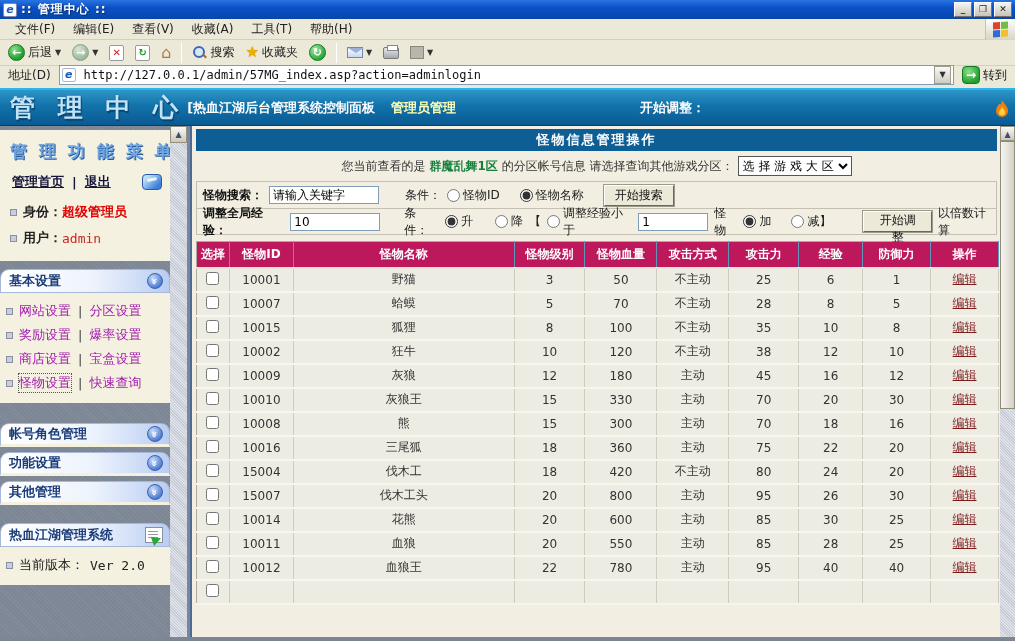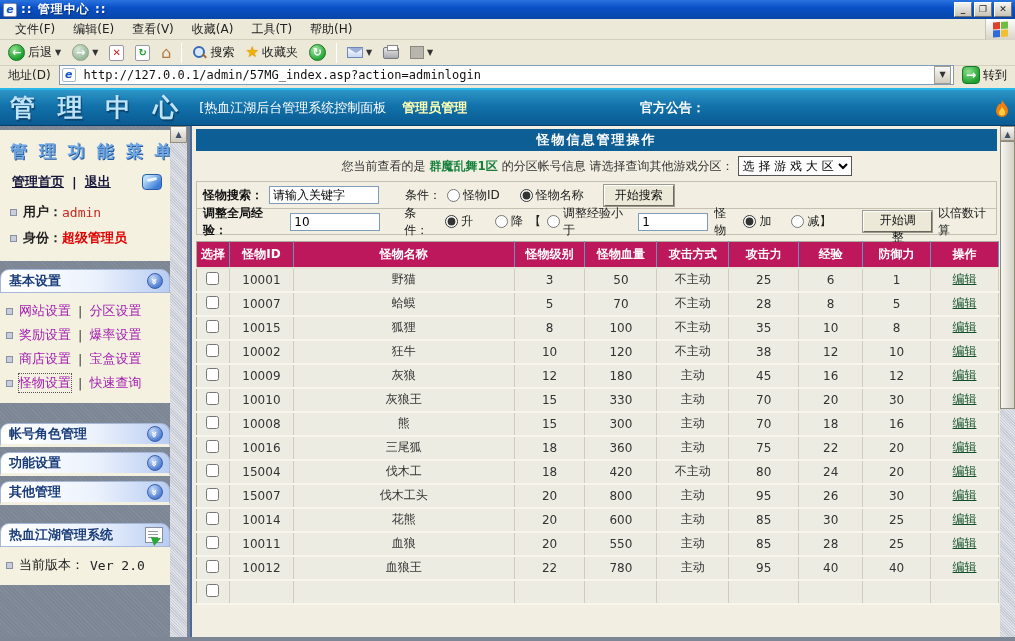--- a/index.html
+++ b/index.html
@@ -67,21 +67,21 @@
   .go-sq { width:18px; height:18px; border-radius:4px; background:radial-gradient(circle at 35% 30%,#8CE08C,#1E9E2E 75%);
     border:1px solid #157822; color:#fff; font-weight:bold; text-align:center; line-height:16px; font-size:12px; }
   .go-label { color:#111; }
 
   
   .banner { height:38px; border-top:2px solid #29B6E8; border-bottom:1px solid #063F6B;
     background:linear-gradient(180deg,#2E96C8 0%,#1272AA 45%,#0A5A92 100%);
     display:flex; align-items:center; position:relative; padding-left:10px; }
   .banner-logo { font-size:25px; font-weight:bold; letter-spacing:7px; color:#BEE4FA;
     text-shadow:1px 2px 1px #0A4470, 0 0 1px #063B60; white-space:nowrap; }
-  .banner-sub { color:#FFFFFF; font-weight:normal; font-size:13px; margin-left:14px; white-space:nowrap; }
+  .banner-sub { color:#FFFFFF; font-weight:bold; font-size:13px; margin-left:2px; white-space:nowrap; }
   .banner-admin { color:#FFFFB4; font-weight:bold; font-size:13px; margin-left:16px; white-space:nowrap; }
   .banner-notice { position:absolute; left:640px; color:#fff; font-weight:bold; font-size:13px; }
   .flame { position:absolute; right:6px; top:10px; }
 
   
   .content { display:flex; height:511px; }
 
   .sidebar { width:170px; flex:none; padding-top:4px;
     background:#7C8694;
     background-image:repeating-linear-gradient(45deg, rgba(255,255,255,.06) 0 1px, transparent 1px 3px); }
@@ -151,21 +151,21 @@
   .btn { height:21px; background:#ECE9D8; border:1px solid; border-color:#fff #6A685C #6A685C #fff;
     box-shadow:0 0 0 1px #9C9A8C; font-size:12px; padding:0 10px; font-family:"DejaVu Sans", sans-serif; color:#111; }
   .btn-adjust { margin-left:26px; }
 
   .tbl-gap { height:6px; }
   table.monster { border-collapse:collapse; width:803px; border:1px solid #AEAB9E; }
   table.monster th { background:#be185d; color:#fff; font-size:12px; height:26px; font-weight:bold;
     border-right:1px solid #5E96BE; border-bottom:2px solid #E6E3D6; }
   table.monster td { background:#EDECE3; height:24px; text-align:center; font-size:12px; color:#333;
     border-right:1px solid #CFCCBE; border-bottom:2px solid #F7F5EC; }
-  table.monster a.edit { color:#14532d; }
+  table.monster a.edit { color:#7f1d1d; }
 </style>
 </head>
 <body>
 
 <div class="window">
 
   <div class="titlebar">
     <span class="ie-icon">e</span>
     <span class="title">:: 管理中心 ::</span>
     <span class="winbtn">_</span>
@@ -245,21 +245,21 @@
     <span class="go-btn">
       <span class="go-sq">→</span>
       <span class="go-label">转到</span>
     </span>
   </div>
 
   <div class="banner">
     <span class="banner-logo">管 理 中 心</span>
     <span class="banner-sub">[热血江湖后台管理系统控制面板</span>
     <span class="banner-admin">管理员管理</span>
-    <span class="banner-notice">官方公告：</span>
+    <span class="banner-notice">开始调整：</span>
     <span class="flame">
       <svg width="14" height="18" viewBox="0 0 14 18">
           <path d="M7 0 C9 4 13 6 13 11 A6 6 0 0 1 1 11 C1 8 3 5 4.5 3.5 C5.5 5.5 6.5 4 7 0Z" fill="#F08010"></path>
           <path d="M7 7 C8 9 10 10 10 12.5 A3 3 0 0 1 4 12.5 C4 10.5 6 9.5 7 7Z" fill="#FFD040"></path>
         </svg>
     </span>
   </div>
 
   <div class="content">
 
@@ -267,27 +267,27 @@
       <div class="panel panel1">
         <div class="menu-title">管 理 功 能 菜 单</div>
         <div class="home-row">
           <a class="lnk">管理首页</a>
           <span class="sep">|</span>
           <a class="lnk">退出</a>
           <span class="mp-icon"></span>
         </div>
         <div class="info-row">
           <span class="bullet"></span>
+          <span class="lbl-bold">身份：</span>
+          <span class="red-bold">超级管理员</span>
+        </div>
+        <div class="info-row">
+          <span class="bullet"></span>
           <span class="lbl-bold">用户：</span>
           <span class="red-mono">admin</span>
-        </div>
-        <div class="info-row">
-          <span class="bullet"></span>
-          <span class="lbl-bold">身份：</span>
-          <span class="red-bold">超级管理员</span>
         </div>
       </div>
 
       <div class="sec-gap1"></div>
 
       <div class="sec-header">
         <span>基本设置</span>
         <span class="chev">
             <span>»</span>
           </span>

